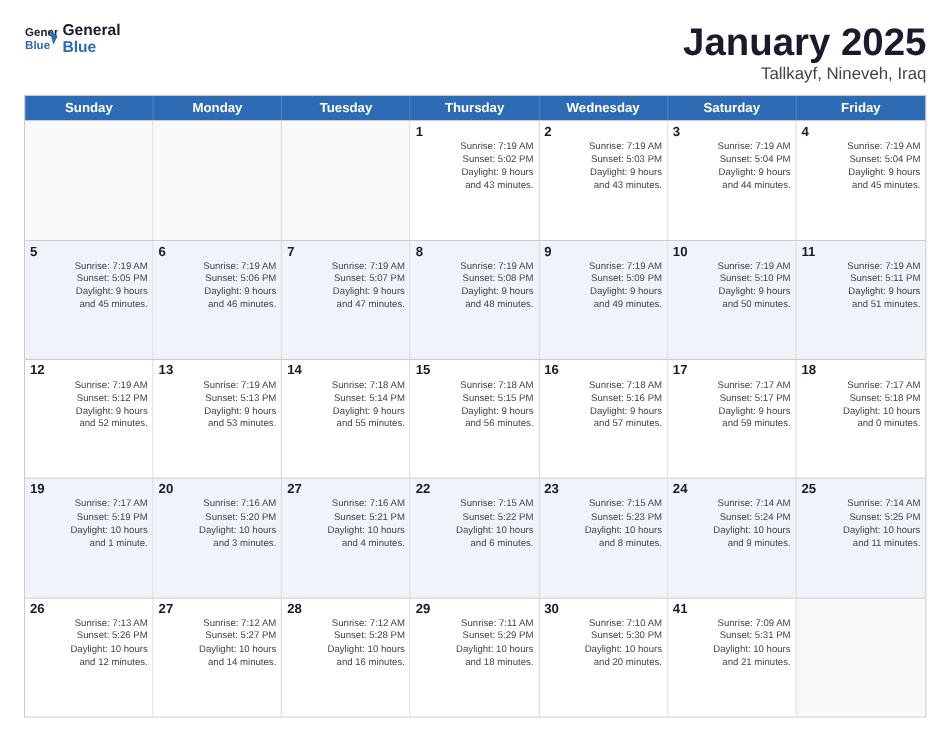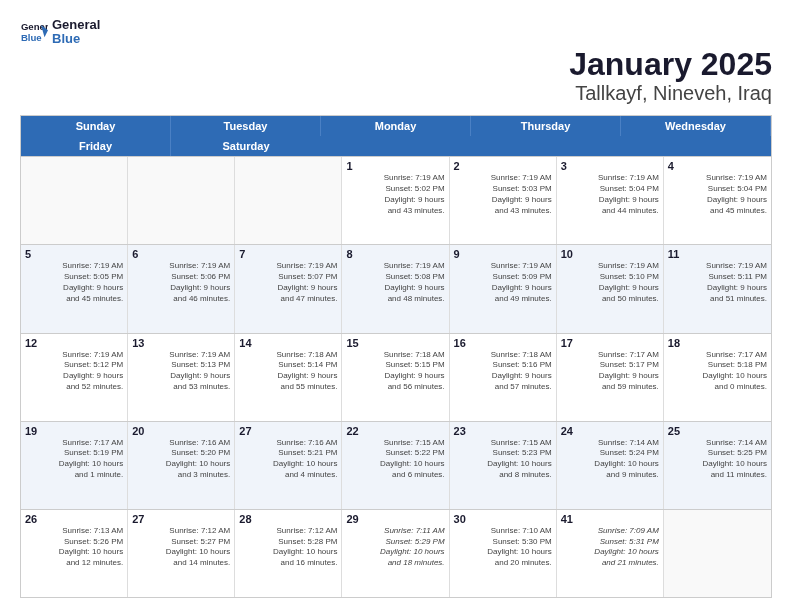--- a/index.html
+++ b/index.html
@@ -27,41 +27,40 @@
       display: flex;
       align-items: center;
       gap: 4px;
     }
     .logo-icon {
       width: 28px;
       height: 28px;
     }
     .title-block {
       text-align: right;
-      margin-top: 29px;
     }
     .main-title {
       font-size: 32px;
       font-weight: bold;
       color: #1a1a2e;
       line-height: 1.1;
     }
     .subtitle {
-      font-size: 20px;
+      font-size: 14px;
       color: #444;
     }
     .calendar {
       flex: 1;
       display: flex;
       flex-direction: column;
       border: 1px solid #ccc;
     }
     .cal-header-row {
       display: grid;
-      grid-template-columns: repeat(5, 1fr);
+      grid-template-columns: repeat(7, 1fr);
       background: #2e6bb5;
     }
     .cal-header-cell {
       color: #fff;
       font-size: 11px;
       font-weight: bold;
       text-align: center;
       padding: 4px 2px;
       border-right: 1px solid #4a80c4;
     }
@@ -120,26 +119,26 @@
     </div>
     <div class="title-block">
       <div class="main-title">January 2025</div>
       <div class="subtitle">Tallkayf, Nineveh, Iraq</div>
     </div>
   </div>
 
   <div class="calendar">
     <div class="cal-header-row">
     <div class="cal-header-cell">Sunday</div>
+        <div class="cal-header-cell">Monday</div>
         <div class="cal-header-cell">Tuesday</div>
-        <div class="cal-header-cell">Monday</div>
         <div class="cal-header-cell">Thursday</div>
         <div class="cal-header-cell">Wednesday</div>
+        <div class="cal-header-cell">Saturday</div>
         <div class="cal-header-cell">Friday</div>
-        <div class="cal-header-cell">Saturday</div>
       </div>
     <div class="cal-body">
     <div class="cal-week">
           <div class="cal-cell empty"></div>
           <div class="cal-cell empty"></div>
           <div class="cal-cell empty"></div>
           <div class="cal-cell">
             <div class="day-num">1</div>
             <div class="day-info" style="white-space: pre-line;">Sunrise: 7:19 AM
 Sunset: 5:02 PM
@@ -338,35 +337,35 @@
           </div>
           <div class="cal-cell">
             <div class="day-num">28</div>
             <div class="day-info" style="white-space: pre-line;">Sunrise: 7:12 AM
 Sunset: 5:28 PM
 Daylight: 10 hours
 and 16 minutes.</div>
           </div>
           <div class="cal-cell">
             <div class="day-num">29</div>
-            <div class="day-info" style="white-space: pre-line; font-style: italic;">Sunrise: 7:11 AM
+            <div class="day-info" style="white-space: pre-line;">Sunrise: 7:11 AM
 Sunset: 5:29 PM
 Daylight: 10 hours
 and 18 minutes.</div>
           </div>
           <div class="cal-cell">
             <div class="day-num">30</div>
             <div class="day-info" style="white-space: pre-line; margin-left: 21px;">Sunrise: 7:10 AM
 Sunset: 5:30 PM
 Daylight: 10 hours
 and 20 minutes.</div>
           </div>
           <div class="cal-cell">
             <div class="day-num">41</div>
-            <div class="day-info" style="white-space: pre-line; font-style: italic;">Sunrise: 7:09 AM
+            <div class="day-info" style="white-space: pre-line;">Sunrise: 7:09 AM
 Sunset: 5:31 PM
 Daylight: 10 hours
 and 21 minutes.</div>
           </div>
           <div class="cal-cell empty"></div>
         </div>
       </div>
   </div>
 </div>
 

